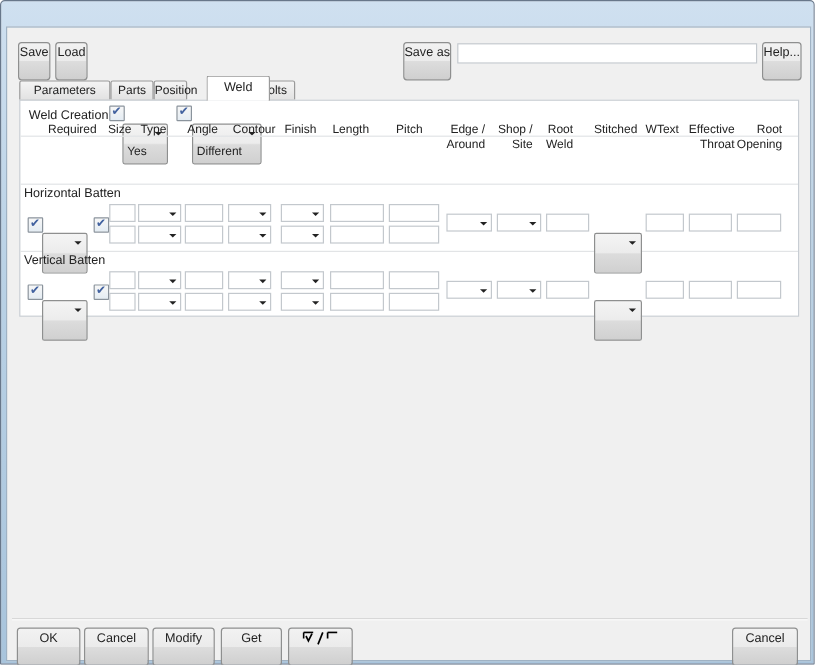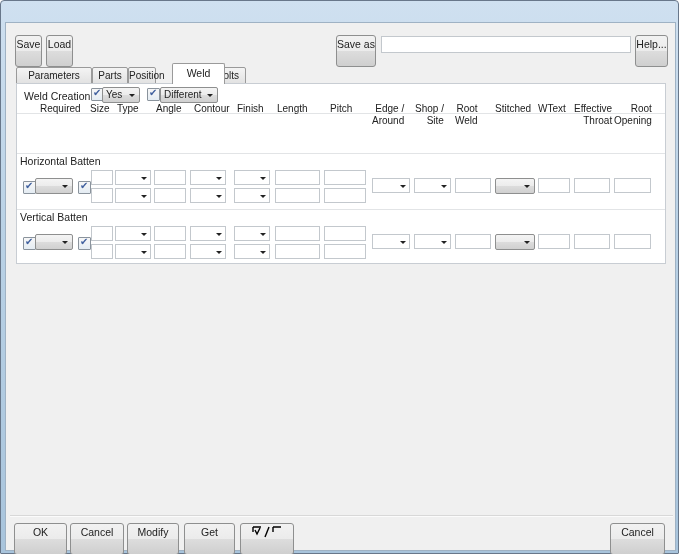--- a/index.html
+++ b/index.html
@@ -28,21 +28,21 @@
   .btn{position:absolute;height:32px;font-size:10.5px;color:#222;text-align:center;line-height:16px;
        background:linear-gradient(180deg,#f2f2f2 0%,#ebebeb 50%,#dddddd 50%,#cfcfcf 100%);
        border:1px solid #8e8f8f;border-radius:3px;cursor:default;}
   .fld{position:absolute;height:15px;background:#fff;border:1px solid #c3c8cd;padding:0 2px;
        font-size:10px;color:#222;}
   input.fld{outline:none;}
   .dd{position:absolute;height:15px;background:#fff;border:1px solid #c3c8cd;}
   .dd::after{content:"";position:absolute;right:3px;top:6px;border:3px solid transparent;border-top-color:#222;}
   .combo{position:absolute;height:16px;border:1px solid #8e8f8f;border-radius:2px;
          background:linear-gradient(180deg,#f4f4f4 0%,#ececec 48%,#dcdcdc 52%,#d0d0d0 100%);
-         font-size:10px;color:#222;line-height:14px;padding:0 3px;}
+         font-size:10px;color:#222;line-height:14px;padding:16px 3px;margin-top:16px;}
   .combo::after{content:"";position:absolute;right:4px;top:6px;border:3px solid transparent;border-top-color:#222;}
   .cb{position:absolute;width:13px;height:13px;background:linear-gradient(180deg,#f7f7f7,#e4ecf3);
       border:1px solid #8a939c;border-radius:1px;}
   .cb.checked::after{content:"\2714";position:absolute;left:1px;top:-2px;font-size:10px;color:#41619f;}
   .lbl{position:absolute;font-size:10.5px;color:#222;white-space:nowrap;}
   .hline{position:absolute;left:11px;width:648px;height:1px;background:#e2e4e6;}
 
   
   .tab{position:absolute;top:44px;height:17px;background:linear-gradient(180deg,#f4f4f4,#e2e2e2);
        border:1px solid #9a9a9a;border-radius:2px 2px 0 0;font-size:10px;color:#222;

